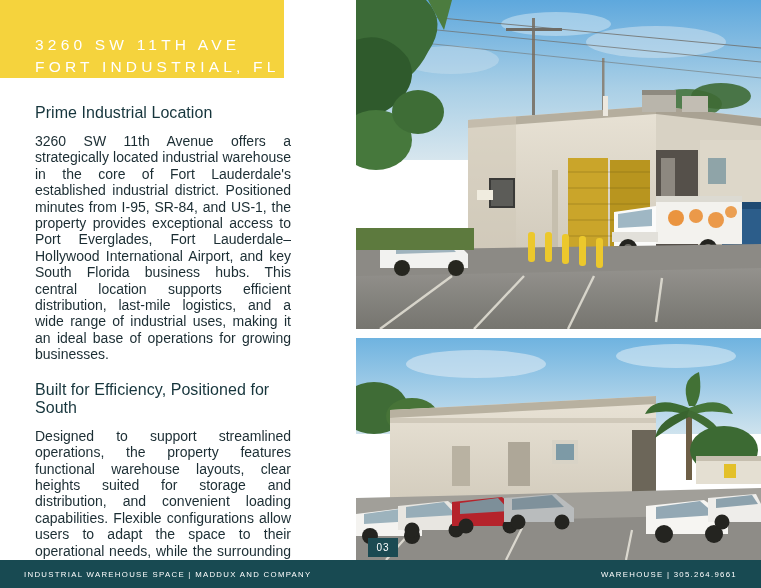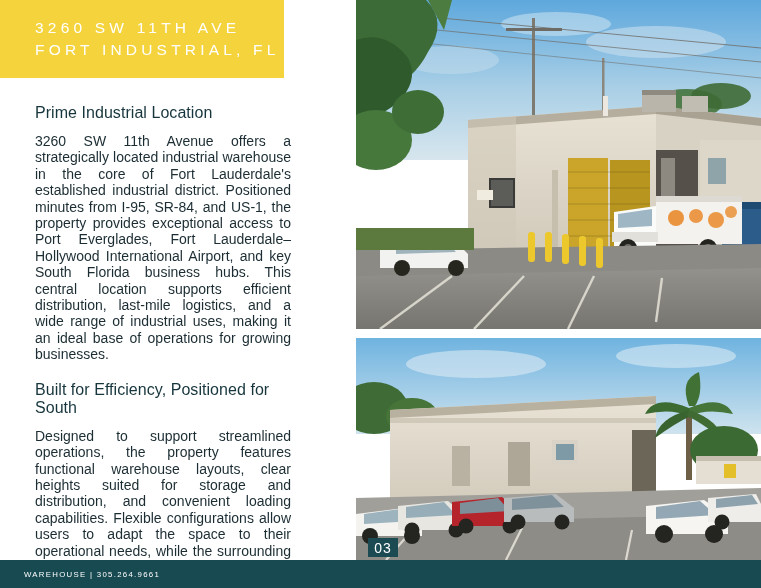--- a/index.html
+++ b/index.html
@@ -23,21 +23,21 @@
     width: 356px; height: 560px;
     background: #ffffff;
   }
   .title-block {
     position: absolute;
     left: 0; top: 0;
     width: 284px; height: 78px;
     background: #f5d33d;
     display: flex;
     flex-direction: column;
-    justify-content: center;
+    justify-content: flex-end;
     padding-left: 35px;
   }
   .title-line {
     color: #ffffff;
     font-size: 15.5px;
     letter-spacing: 4.2px;
     font-weight: 400;
     line-height: 22px;
     white-space: nowrap;
   }
@@ -75,21 +75,21 @@
     left: 356px; top: 338px;
     width: 405px; height: 222px;
     overflow: hidden;
   }
   .page-badge {
     position: absolute;
     left: 368px; top: 538px;
     width: 30px; height: 19px;
     background: #1b4a52;
     color: #ffffff;
-    font-size: 14px;
+    font-size: 10px;
     letter-spacing: 1px;
     display: flex;
     align-items: center;
     justify-content: center;
     z-index: 5;
   }
 
   
   .footer {
     position: absolute;
@@ -350,16 +350,17 @@
         <path d="M352 160 L400 156 L405 166 L405 184 L352 184 Z" fill="#eeedea"></path>
         <path d="M360 161 L396 157 L402 166 L360 170 Z" fill="#8da2ad"></path>
         <circle cx="366" cy="184" r="7.5" fill="#242420"></circle>
       </g>
     </svg>
   </div>
 
   <div class="page-badge">03</div>
 
   <div class="footer">
+    <div class="footer-left">INDUSTRIAL WAREHOUSE SPACE | MADDUX AND COMPANY</div>
     <div class="footer-right">WAREHOUSE  |  305.264.9661</div>
   </div>
 
 </div>
 
 </body></html>

